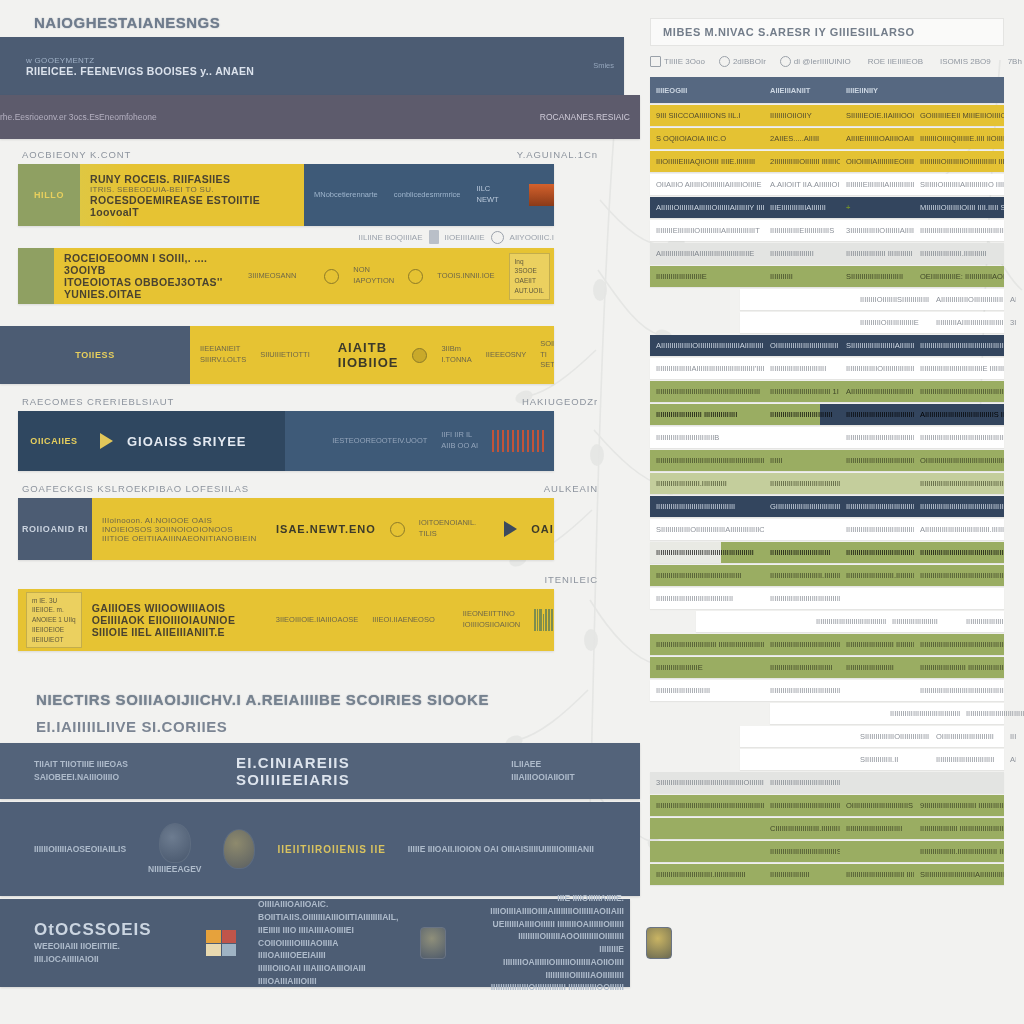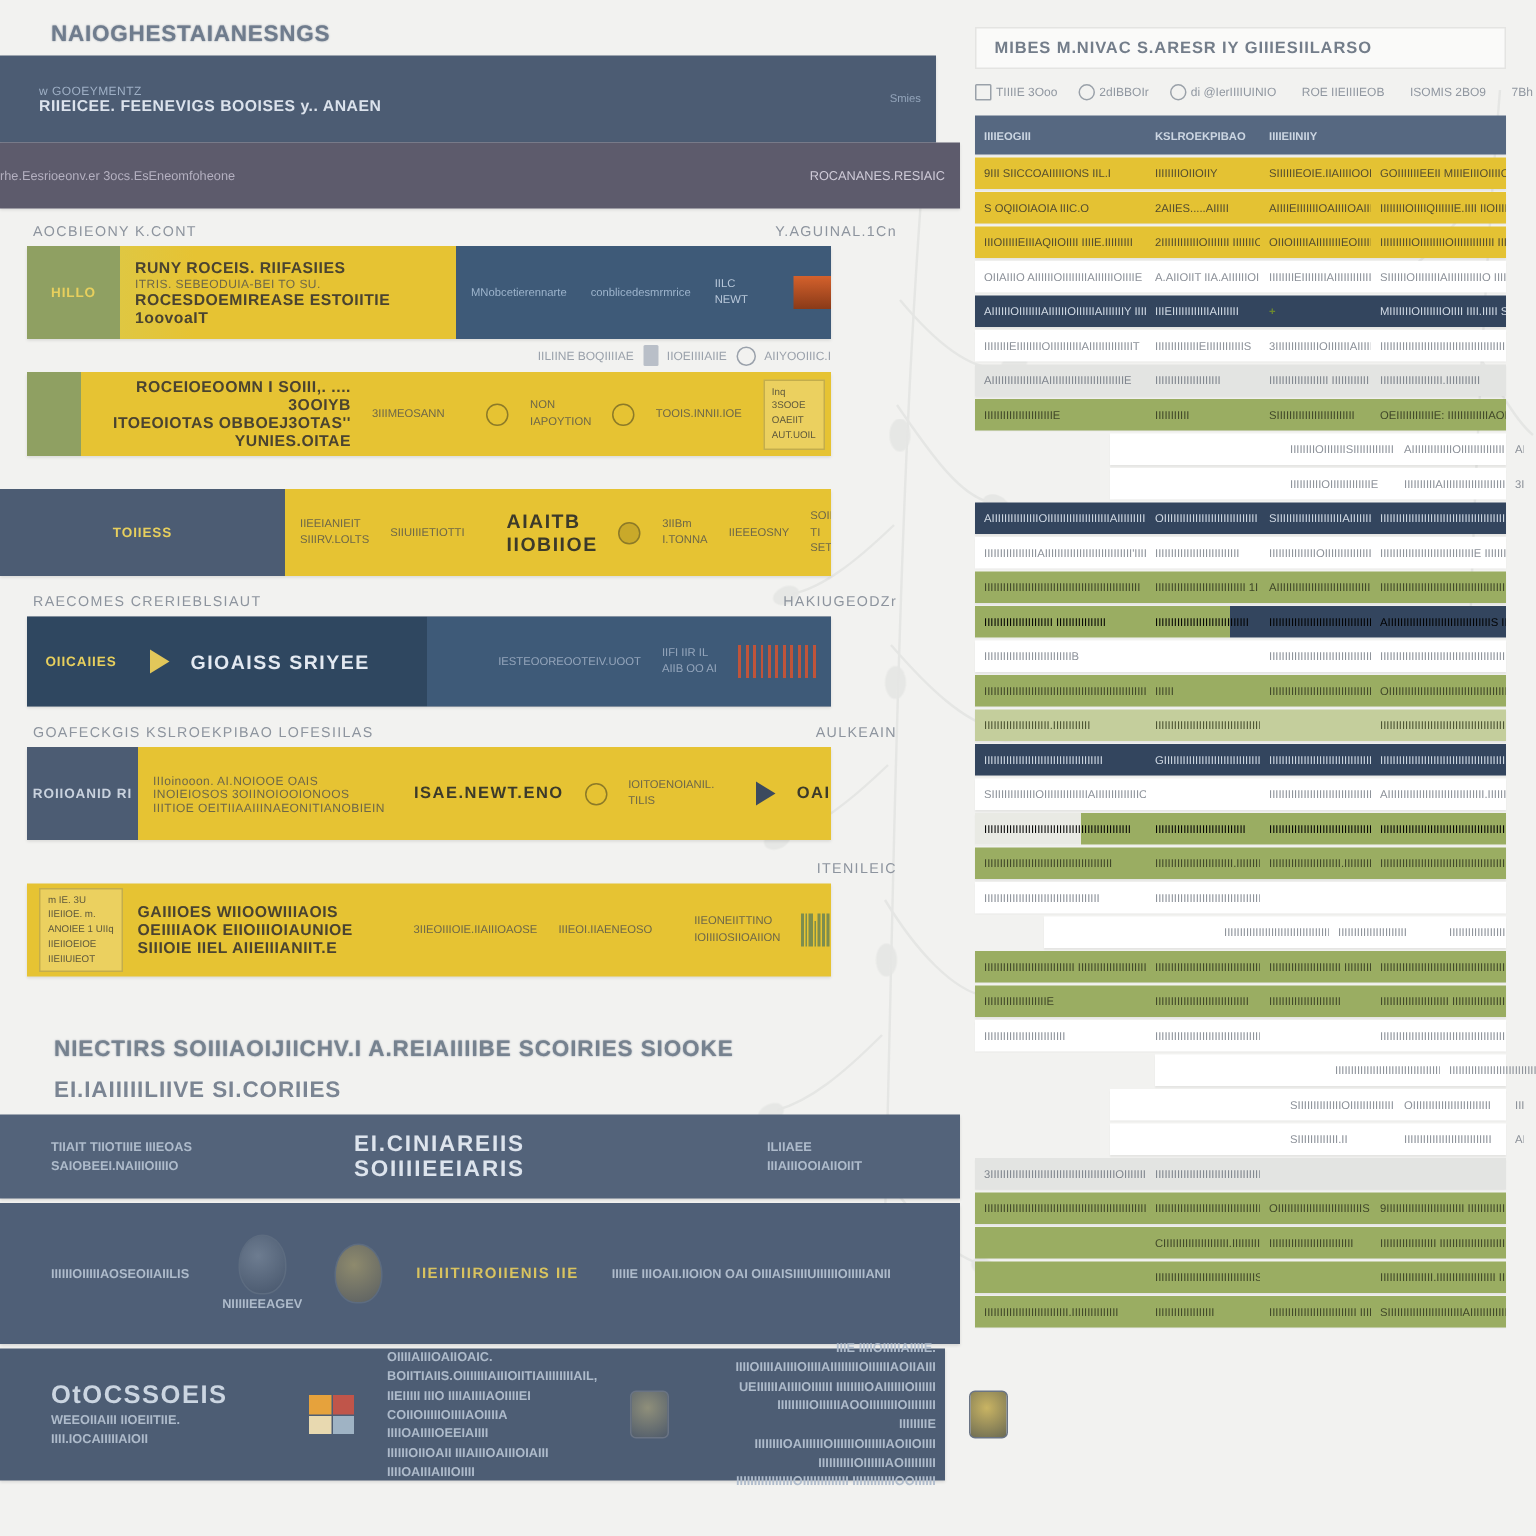--- a/index.html
+++ b/index.html
@@ -247,21 +247,21 @@
       <span>IILIINE  BOQIIIIAE</span>
       <i class="thumb-ic"></i>
       <span>IIOEIIIIAIIE</span>
       <i class="circ-ic"></i>
       <span>AIIYOOIIIC.I</span>
     </div>
 
     <div class="banner b-yellow" style="height:56px;margin-right:86px;">
       <div class="cap cap-green" style="width:36px;"></div>
       <div class="b-body">
-        <div class="b-col" style="min-width:170px;text-align:right;">
+        <div class="b-col" style="min-width:170px;">
           <div class="b-main">ROCEIOEOOMN I SOIII,. .... 3OOIYB</div>
           <div class="b-main">ITOEOIOTAS OBBOEJ3OTAS'' YUNIES.OITAE</div>
         </div>
         <div class="b-meta">3IIIMEOSANN</div>
         <div class="spacer"></div>
         <i class="ring"></i>
         <div class="b-meta">NON IAPOYTION</div>
         <i class="ring"></i>
         <div class="b-meta">TOOIS.INNII.IOE</div>
         <div class="minicard" style="white-space:pre-line;">Inq
@@ -457,21 +457,21 @@
       </div>
       <div class="tb-item">
         <span></span>
         <span>7Bh IESIRIR.IIT</span>
       </div>
     </div>
 
     <div class="tbl">
       <div class="tr r-head">
         <div class="c c1">IIIIEOGIII</div>
-        <div class="c c2">KSLROEKPIBAO</div>
+        <div class="c c2">AIIEIIIANIIT</div>
         <div class="c c3">IIIIEIINIIY</div>
         <div class="c c4"></div>
       </div>
       <div id="rows">
           <div class="tr r-yellow">
             <div class="c c1">9III SIICCOAIIIIIONS IIL.I</div>
             <div class="c c2">IIIIIIIIOIIOIIY</div>
             <div class="c c3">SIIIIIIEOIE.IIAIIIIOOII</div>
             <div class="c c4">GOIIIIIIIEEII          MIIIEIIIOIIIIOAIIC</div>
           </div>

